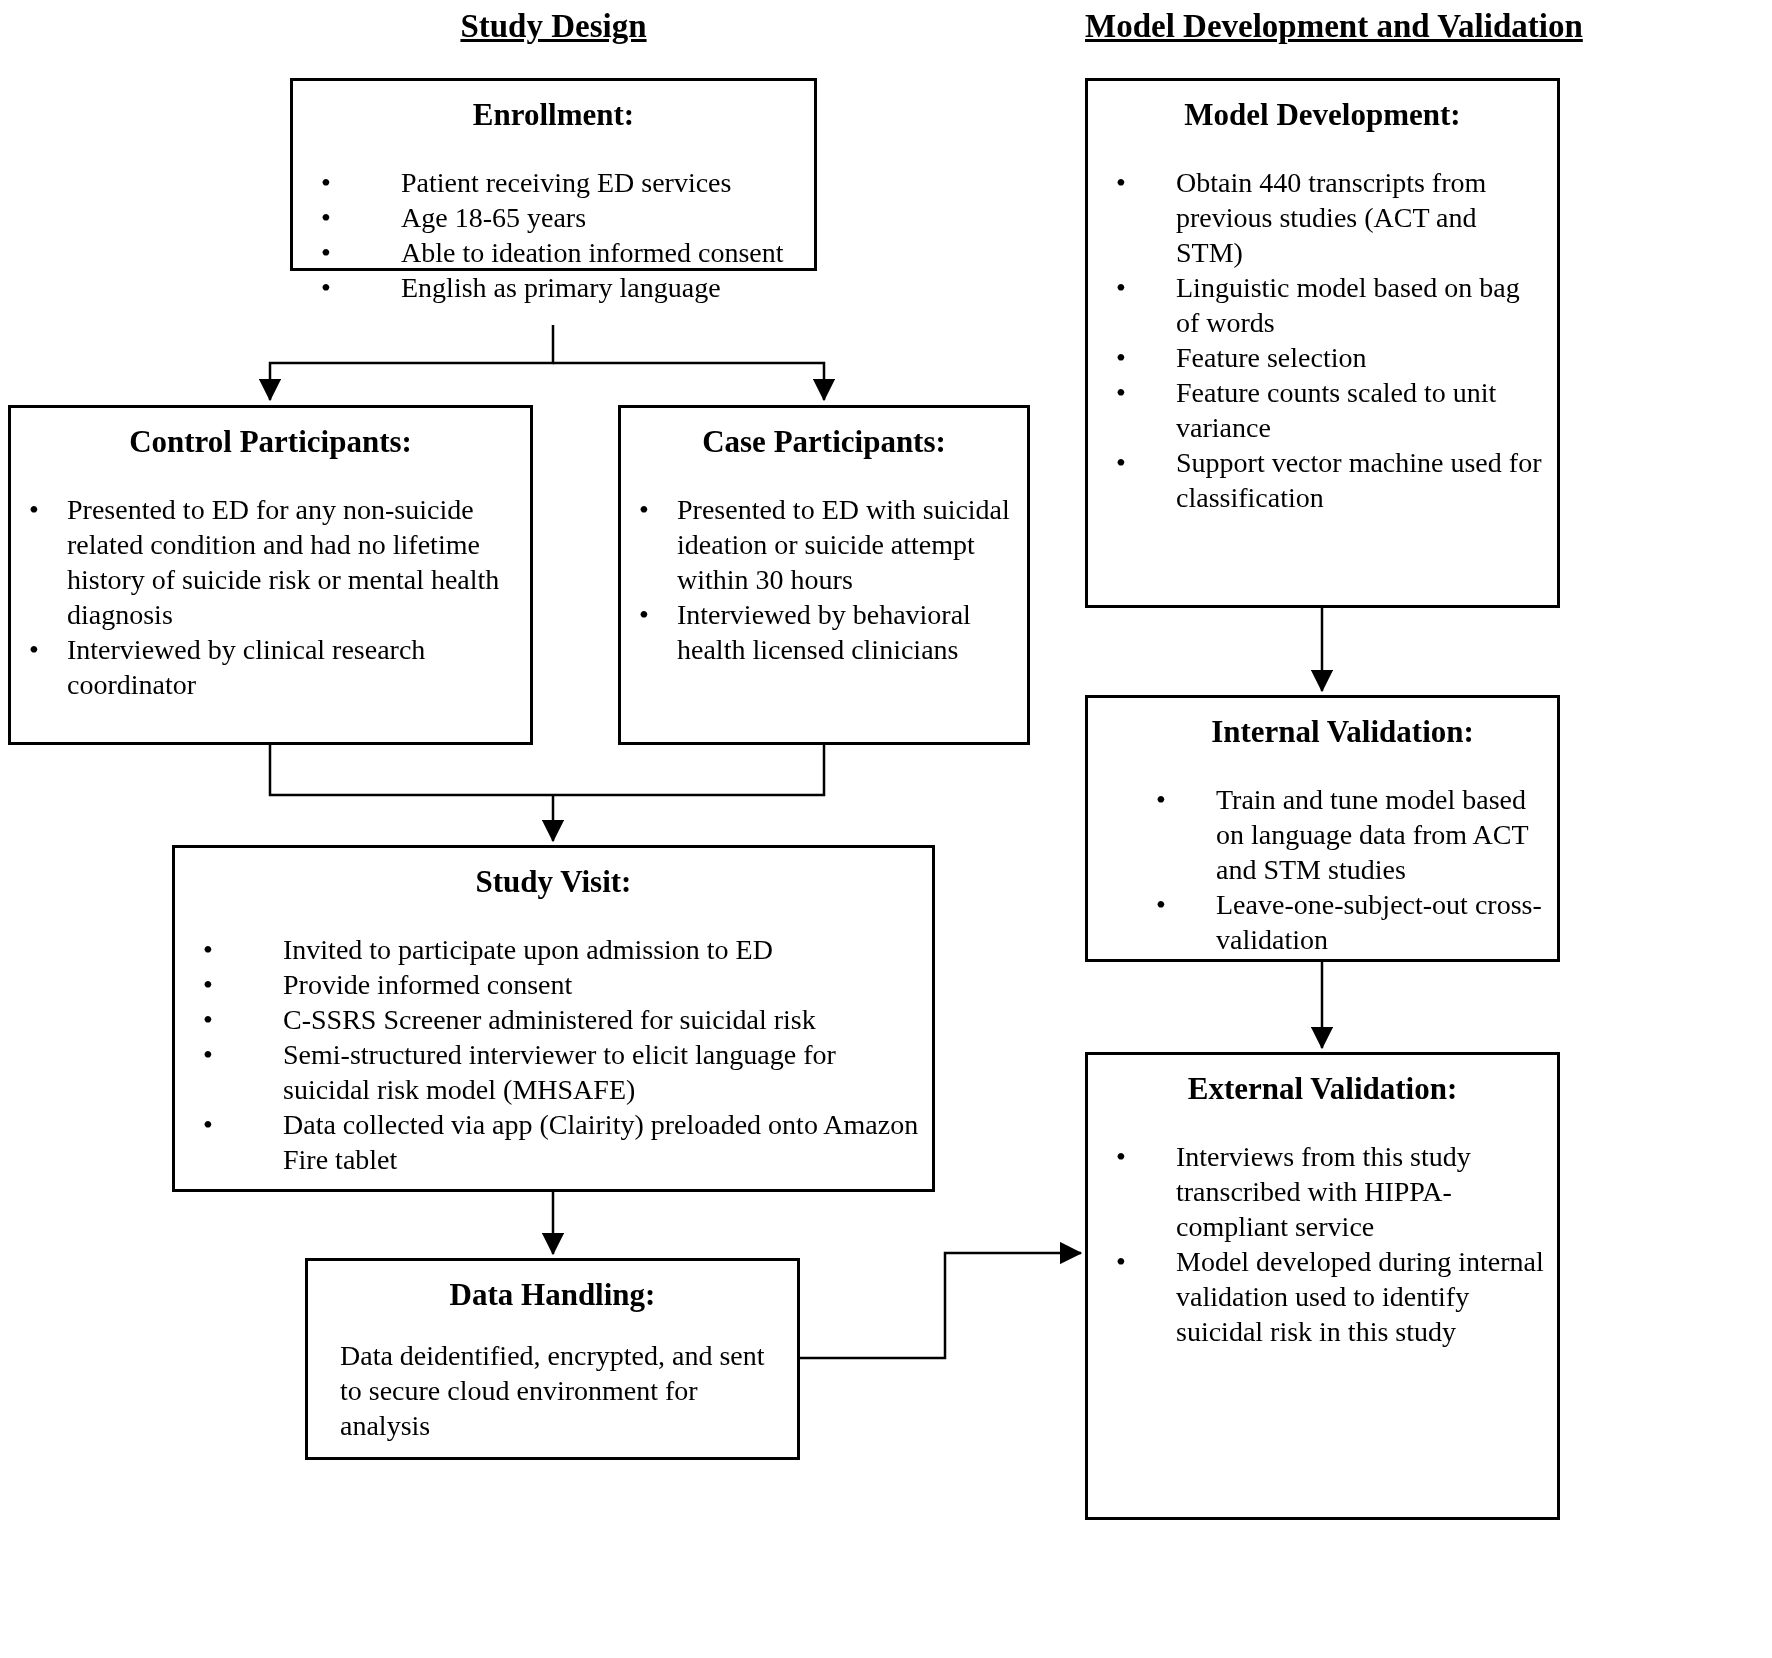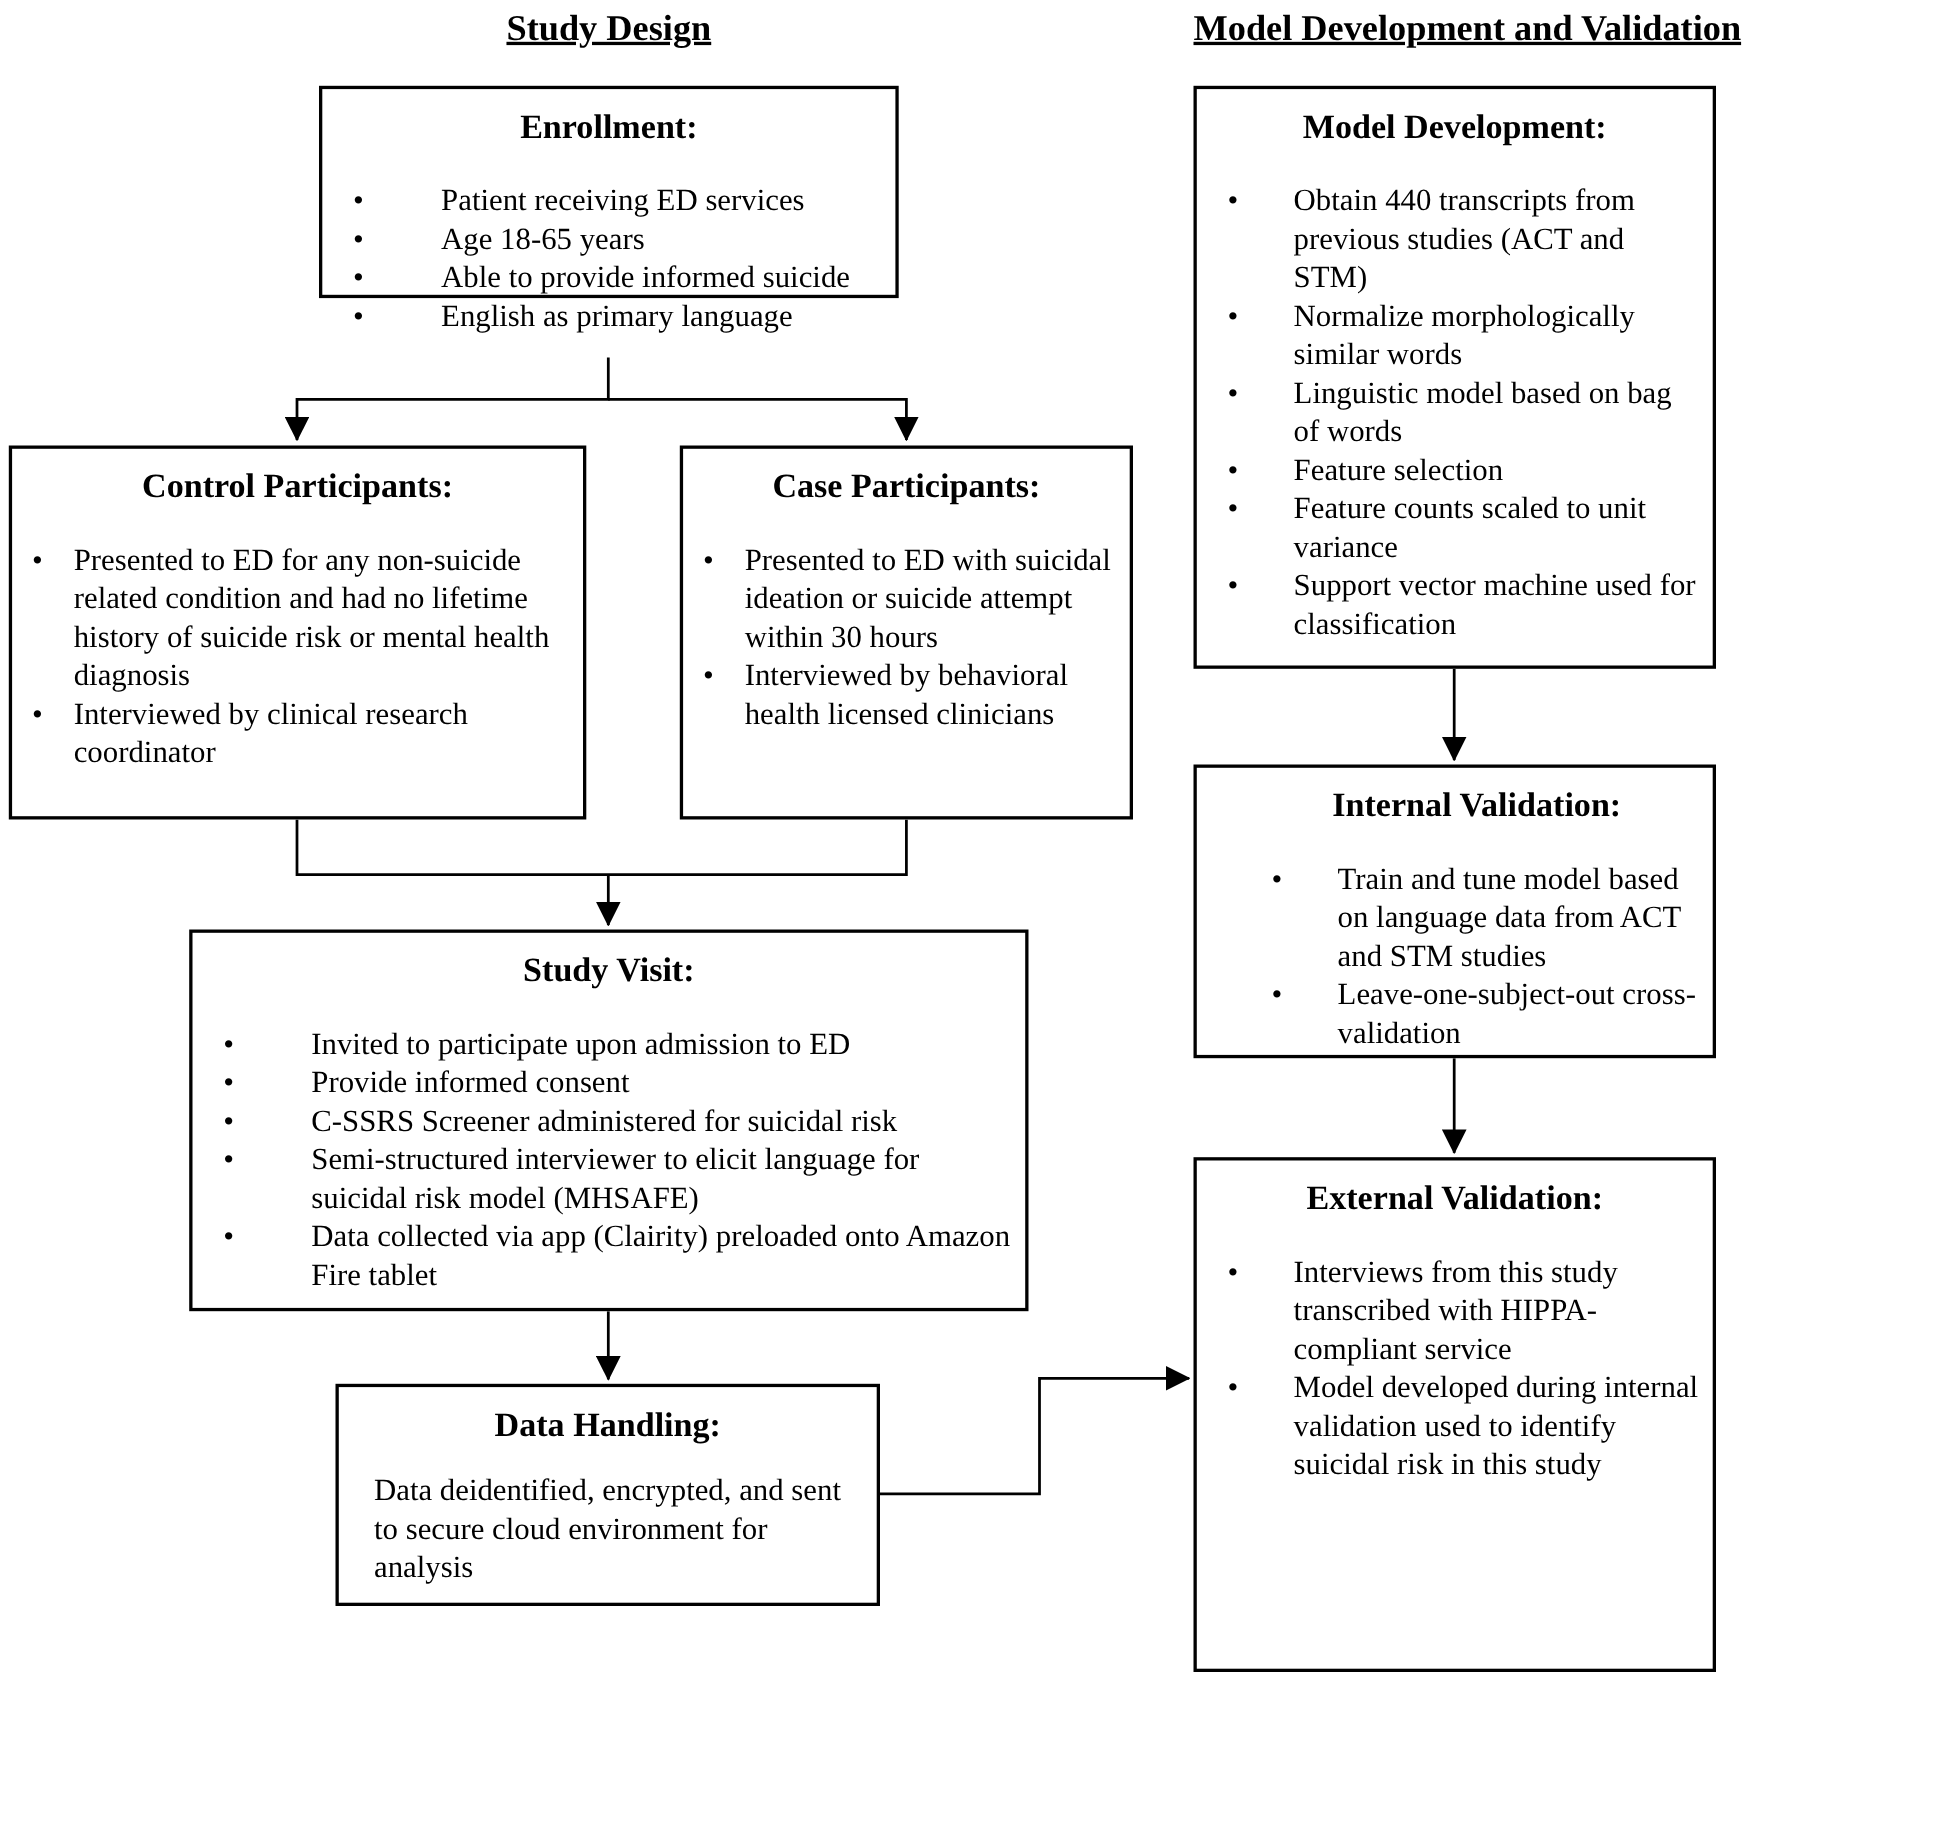--- a/index.html
+++ b/index.html
@@ -110,21 +110,21 @@
   </svg>
 
   <div class="col-heading heading-left">Study Design</div>
   <div class="col-heading heading-right">Model Development and Validation</div>
 
   <section class="box b-enrollment">
     <div class="box-title">Enrollment:</div>
     <ul class="bullets pad-a">
       <li>Patient receiving ED services</li>
       <li>Age 18-65 years</li>
-      <li>Able to provide informed suicide</li>
+      <li>Able to ideation informed consent</li>
       <li>English as primary language</li>
     </ul>
   </section>
 
   <section class="box b-control">
     <div class="box-title">Control Participants:</div>
     <ul class="bullets pad-b">
       <li>Presented to ED for any non-suicide related condition and had no lifetime history of suicide risk or mental health diagnosis</li>
       <li>Interviewed by clinical research coordinator</li>
     </ul>
@@ -151,21 +151,20 @@
 
   <section class="box b-data-handling">
     <div class="box-title">Data Handling:</div>
     <p class="box-body">Data deidentified, encrypted, and sent to secure cloud environment for analysis</p>
   </section>
 
   <section class="box b-model-dev">
     <div class="box-title">Model Development:</div>
     <ul class="bullets pad-c">
       <li>Obtain 440 transcripts from previous studies (ACT and STM)</li>
-      <li>Normalize morphologically similar words</li>
       <li>Linguistic model based on bag of words</li>
       <li>Feature selection</li>
       <li>Feature counts scaled to unit variance</li>
       <li>Support vector machine used for classification</li>
     </ul>
   </section>
 
   <section class="box b-internal-val">
     <div class="box-title">Internal Validation:</div>
     <ul class="bullets pad-c">

